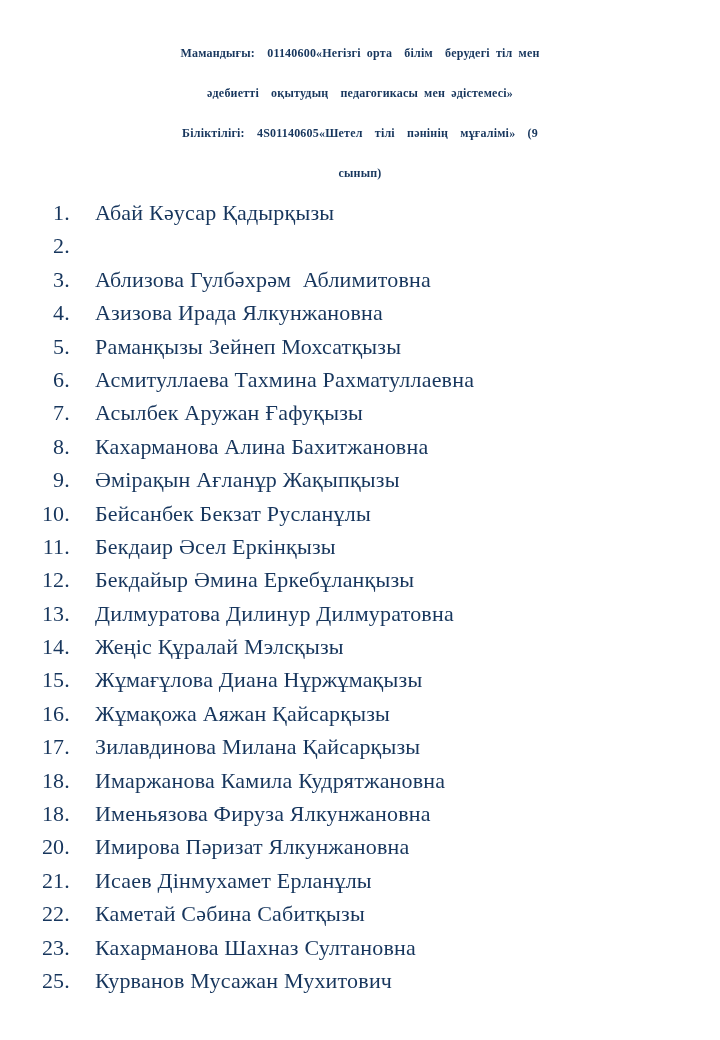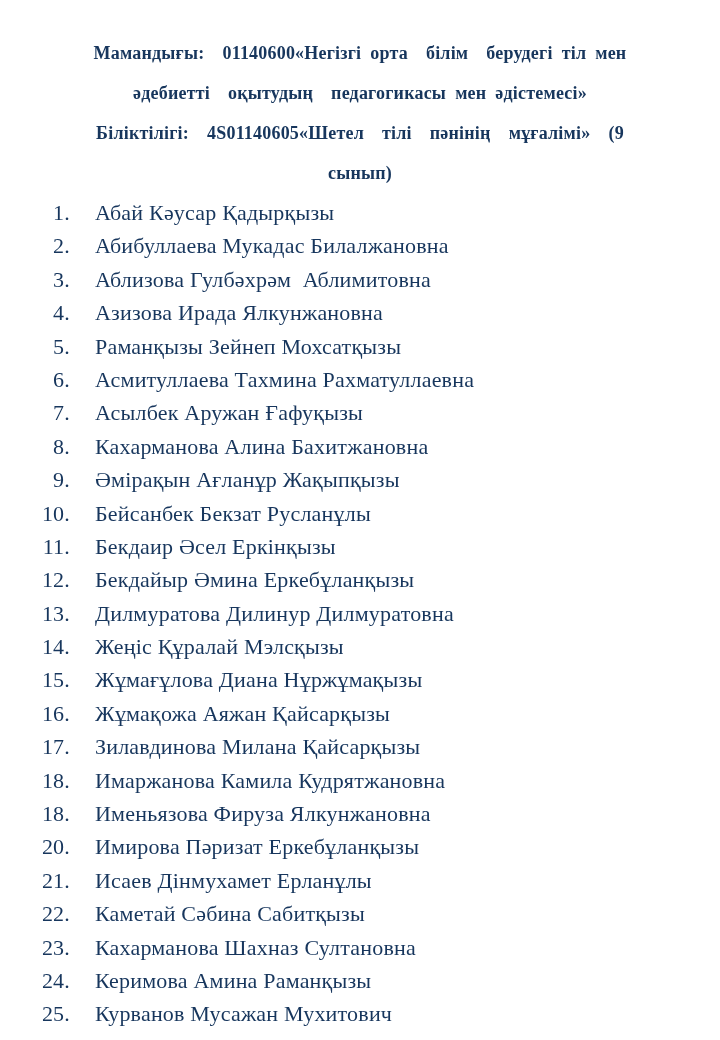--- a/index.html
+++ b/index.html
@@ -11,21 +11,21 @@
     background: #ffffff;
     overflow: hidden;
     font-family: "Liberation Serif", "DejaVu Serif", serif;
   }
   .doc-header {
     margin-top: 33px;
     padding: 0 60px;
     text-align: center;
     color: #17365d;
     font-weight: bold;
-    font-size: 18px;
+    font-size: 12px;
   }
   .doc-header .header-line {
     line-height: 40px;
     white-space: pre-wrap;
     word-spacing: 0.24em;
     letter-spacing: 0.2px;
   }
   .student-list {
     margin-top: 3px;
   }
@@ -63,21 +63,20 @@
     <div class="header-line">сынып)</div>
   </div>
 
   <div class="student-list">
     <div class="list-row">
         <span class="list-num">1.</span>
         <span class="list-name">Абай Кәусар Қадырқызы</span>
       </div>
     <div class="list-row">
         <span class="list-num">2.</span>
-        <span class="list-name">Абибуллаева Мукадас Билалжановна</span>
       </div>
     <div class="list-row">
         <span class="list-num">3.</span>
         <span class="list-name">Аблизова Гулбәхрәм  Аблимитовна</span>
       </div>
     <div class="list-row">
         <span class="list-num">4.</span>
         <span class="list-name">Азизова Ирада Ялкунжановна</span>
       </div>
     <div class="list-row">
@@ -135,37 +134,33 @@
     <div class="list-row">
         <span class="list-num">18.</span>
         <span class="list-name">Имаржанова Камила Кудрятжановна</span>
       </div>
     <div class="list-row">
         <span class="list-num">18.</span>
         <span class="list-name">Именьязова Фируза Ялкунжановна</span>
       </div>
     <div class="list-row">
         <span class="list-num">20.</span>
-        <span class="list-name">Имирова Пәризат Еркебұланқызы</span>
+        <span class="list-name">Имирова Пәризат Ялкунжановна</span>
       </div>
     <div class="list-row">
         <span class="list-num">21.</span>
         <span class="list-name">Исаев Дінмухамет Ерланұлы</span>
       </div>
     <div class="list-row">
         <span class="list-num">22.</span>
         <span class="list-name">Каметай Сәбина Сабитқызы</span>
       </div>
     <div class="list-row">
         <span class="list-num">23.</span>
         <span class="list-name">Кахарманова Шахназ Султановна</span>
       </div>
     <div class="list-row">
-        <span class="list-num">24.</span>
-        <span class="list-name">Керимова Амина Раманқызы</span>
-      </div>
-    <div class="list-row">
         <span class="list-num">25.</span>
         <span class="list-name">Курванов Мусажан Мухитович</span>
       </div>
   </div>
 
 </div>
 
 </body></html>

